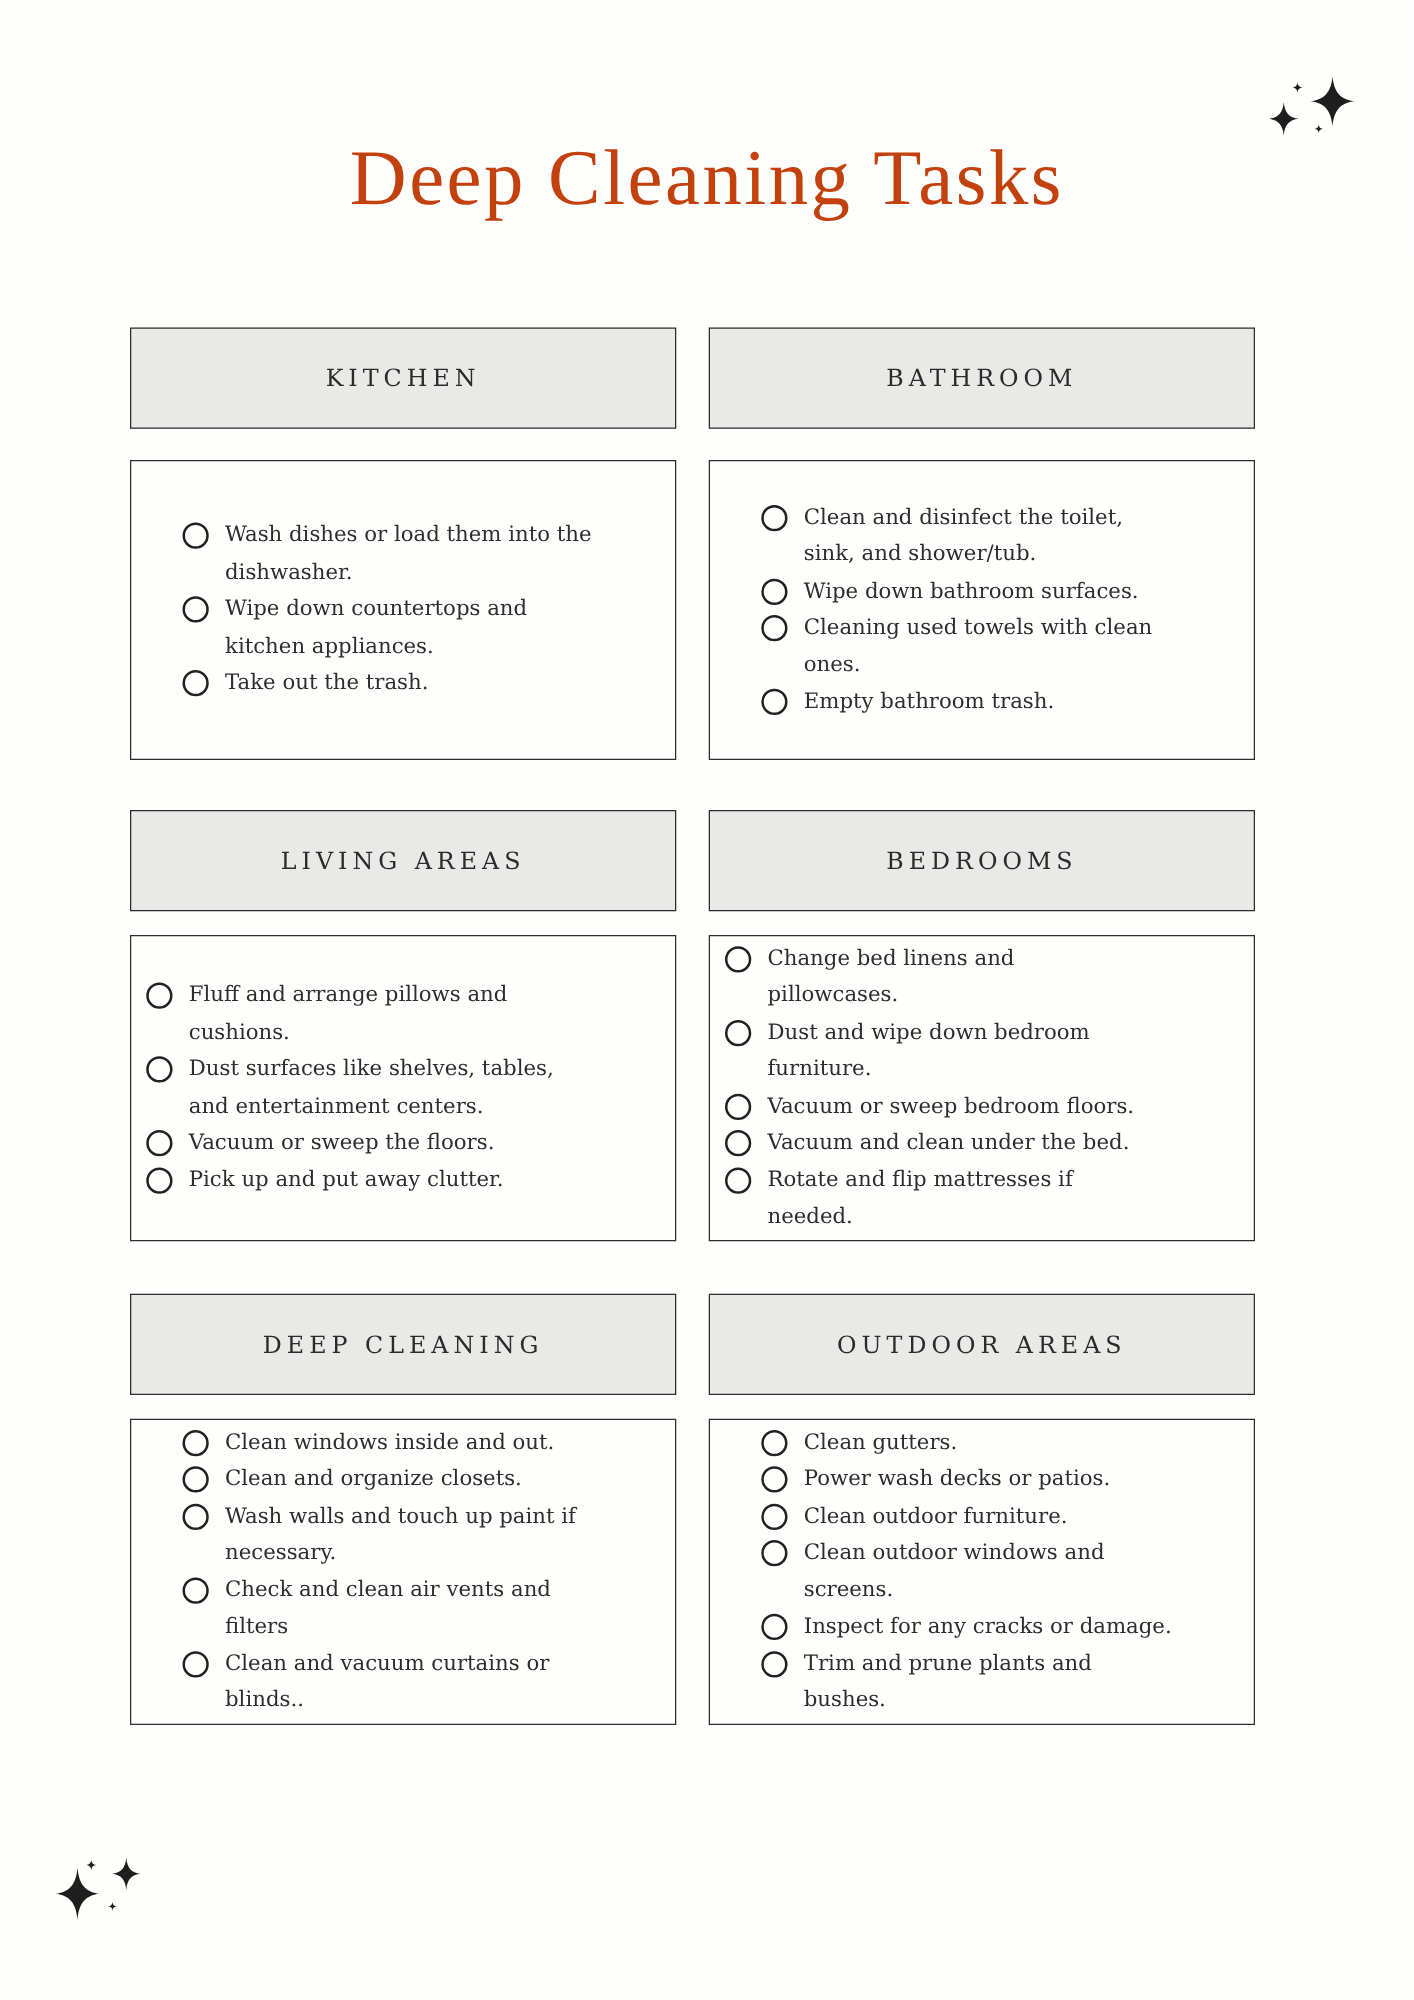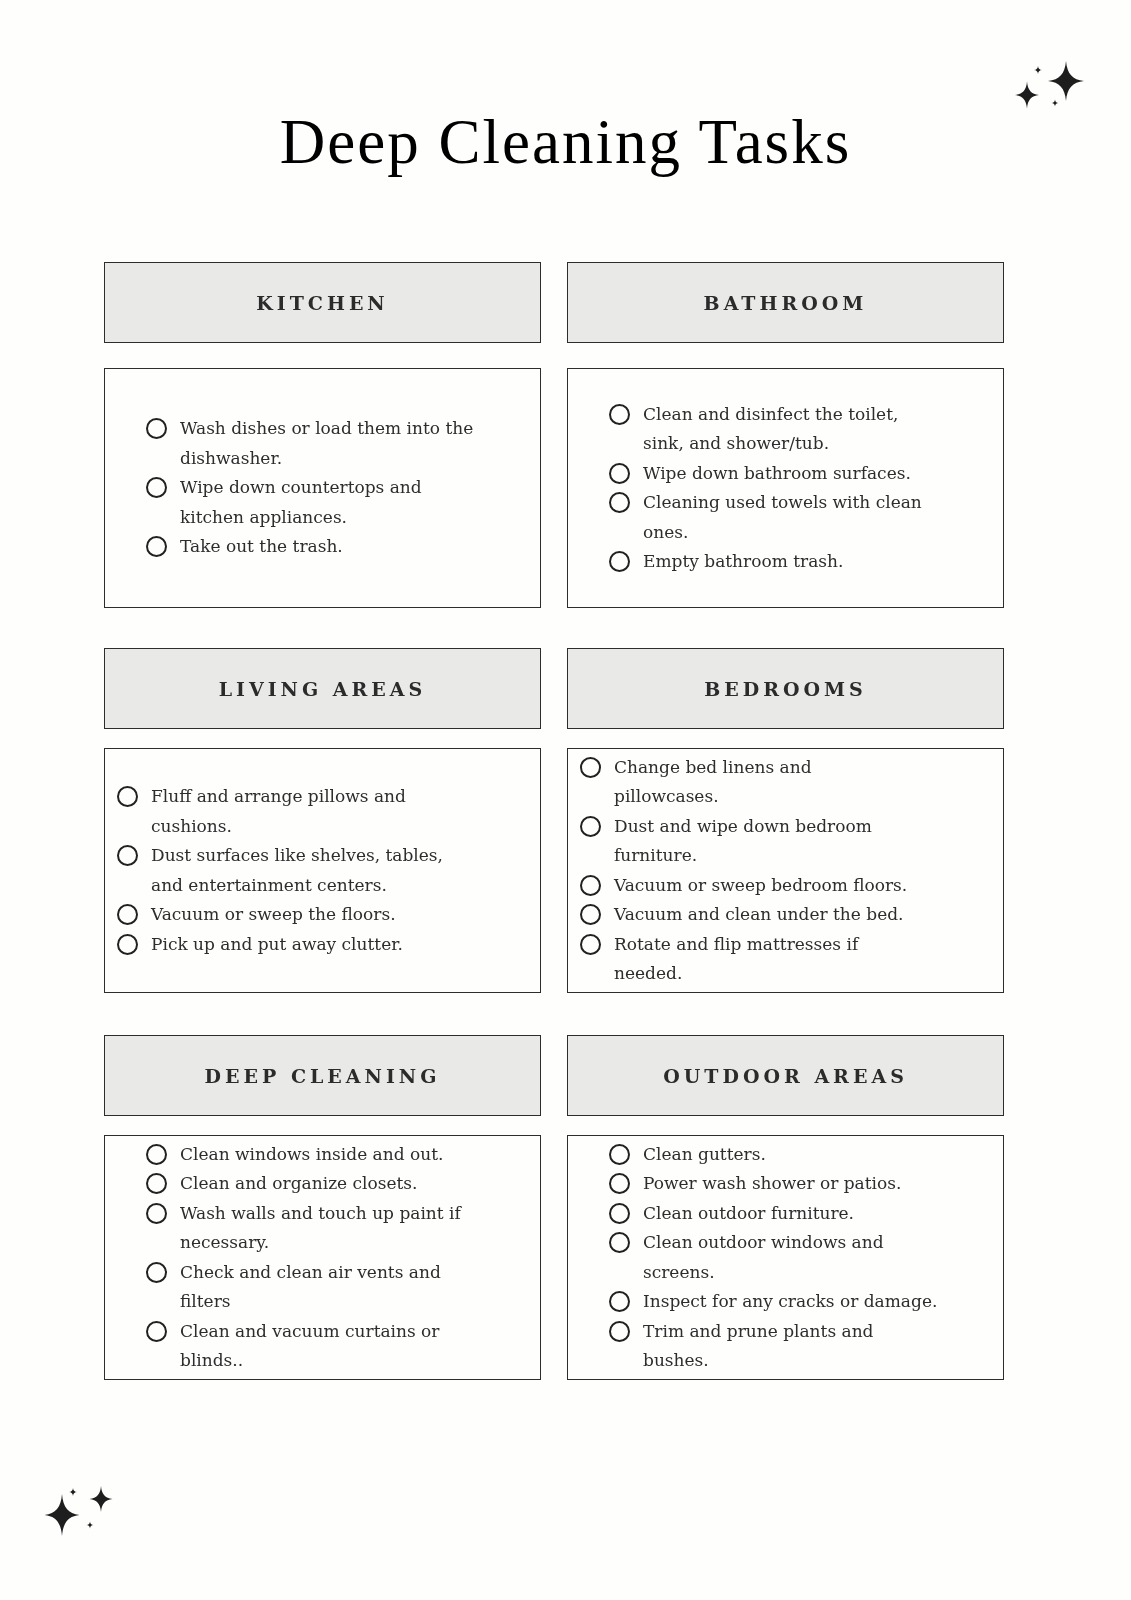--- a/index.html
+++ b/index.html
@@ -6,30 +6,30 @@
   html,body { background:#ffffff; }
   .page {
     position:relative; width:1131px; height:1600px;
     background:#fefefdff; background:#fefefd;
     font-family:"DejaVu Serif", serif; overflow:hidden;
   }
   .title {
     position:absolute; top:106px; left:0; width:100%;
     text-align:center;
     font-family:"Liberation Serif", serif; font-weight:400;
-    font-size:63px; color:#000000; letter-spacing:2px;
+    font-size:63px; color:#c2410c; letter-spacing:2px;
   }
   .box { position:absolute; width:437px; border:1.5px solid #2d2d2d; }
   .header-box {
     background:#e9e9e7; height:81px;
     display:flex; align-items:center; justify-content:center;
   }
   .header-label {
     font-family:"DejaVu Serif", serif;
-    font-size:19px; letter-spacing:4px; color:#2b2b2b; font-weight:700;
+    font-size:19px; letter-spacing:4px; color:#2b2b2b; font-weight:400;
   }
   .body-box {
     background:#fefefd;
     display:flex; flex-direction:column; justify-content:center;
     padding-left:41px; padding-right:28px;
   }
   .col-l { left:104px; }
   .col-r { left:567px; }
   .r1h { top:262px; } .r1b { top:368px; height:240px; }
   .r2h { top:648px; } .r2b { top:748px; height:245px;padding-left:12px; }
@@ -187,21 +187,21 @@
   <div class="box header-box col-r r3h">
     <span class="header-label">OUTDOOR AREAS</span>
   </div>
   <div class="box body-box col-r r3b">
       <div class="item">
         <span class="circle"></span>
         <span class="item-text">Clean gutters.</span>
       </div>
       <div class="item">
         <span class="circle"></span>
-        <span class="item-text">Power wash shower or patios.</span>
+        <span class="item-text">Power wash decks or patios.</span>
       </div>
       <div class="item">
         <span class="circle"></span>
         <span class="item-text">Clean outdoor furniture.</span>
       </div>
       <div class="item">
         <span class="circle"></span>
         <span class="item-text">Clean outdoor windows and screens.</span>
       </div>
       <div class="item">

